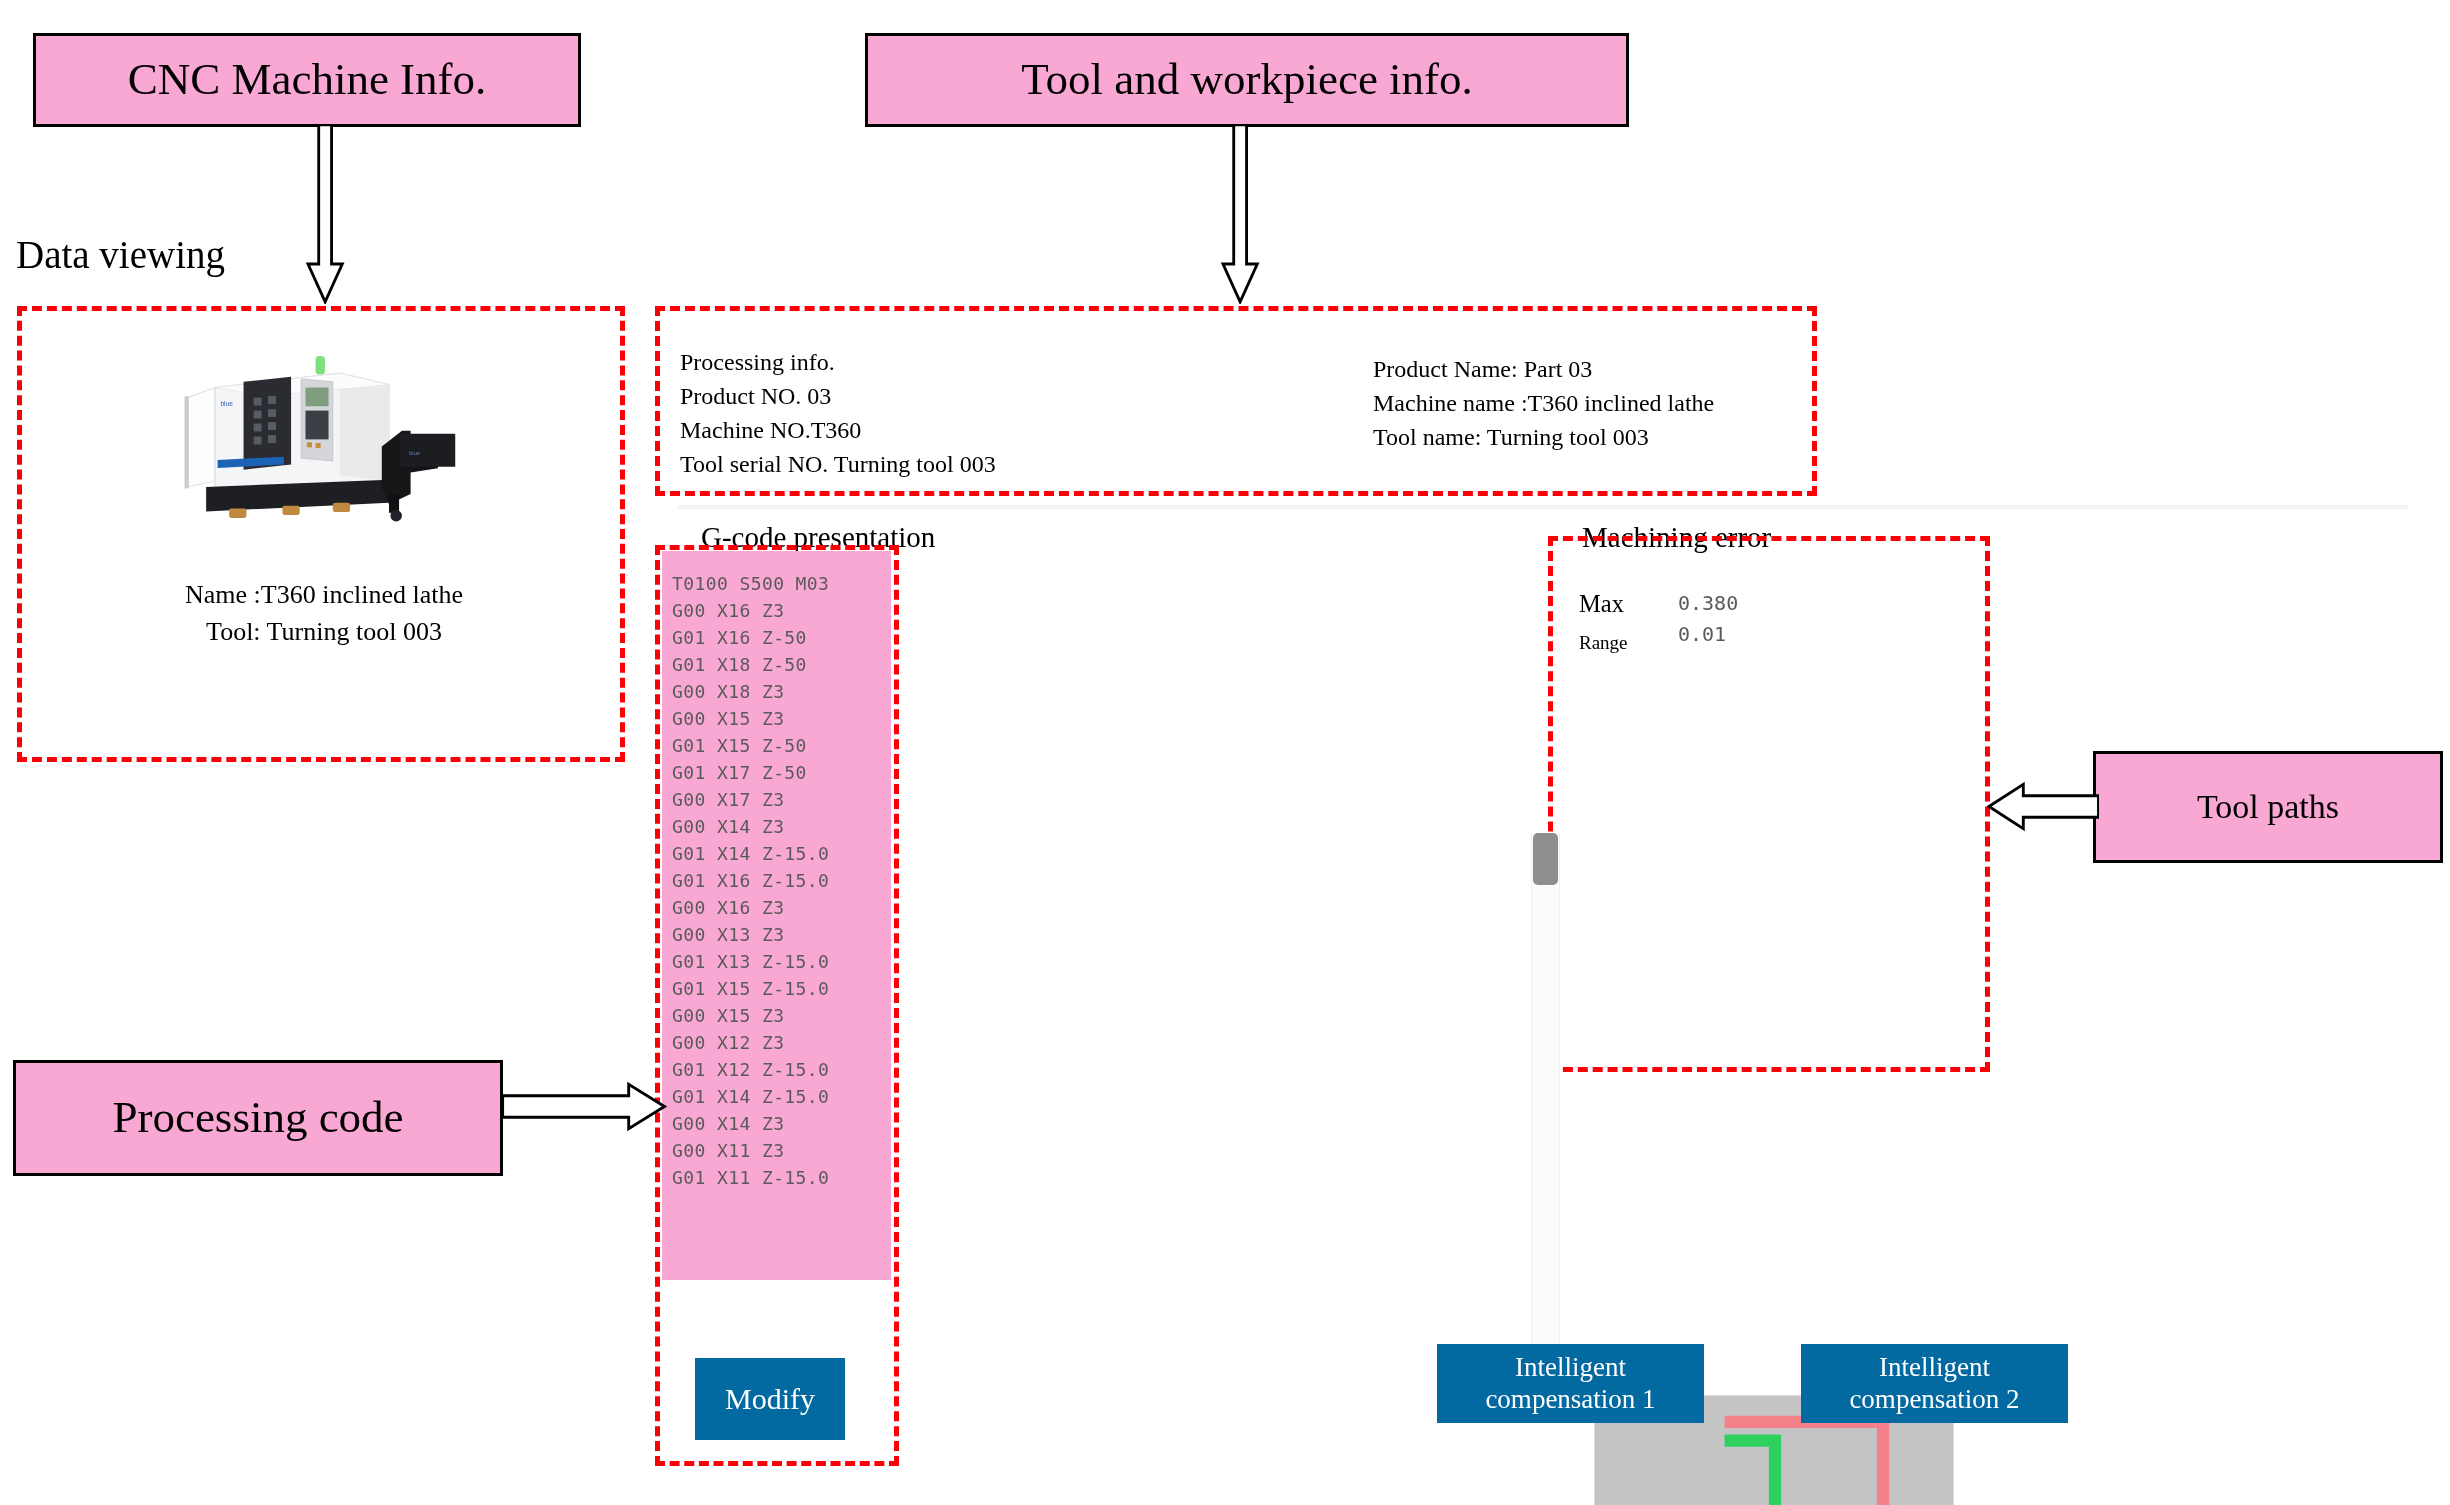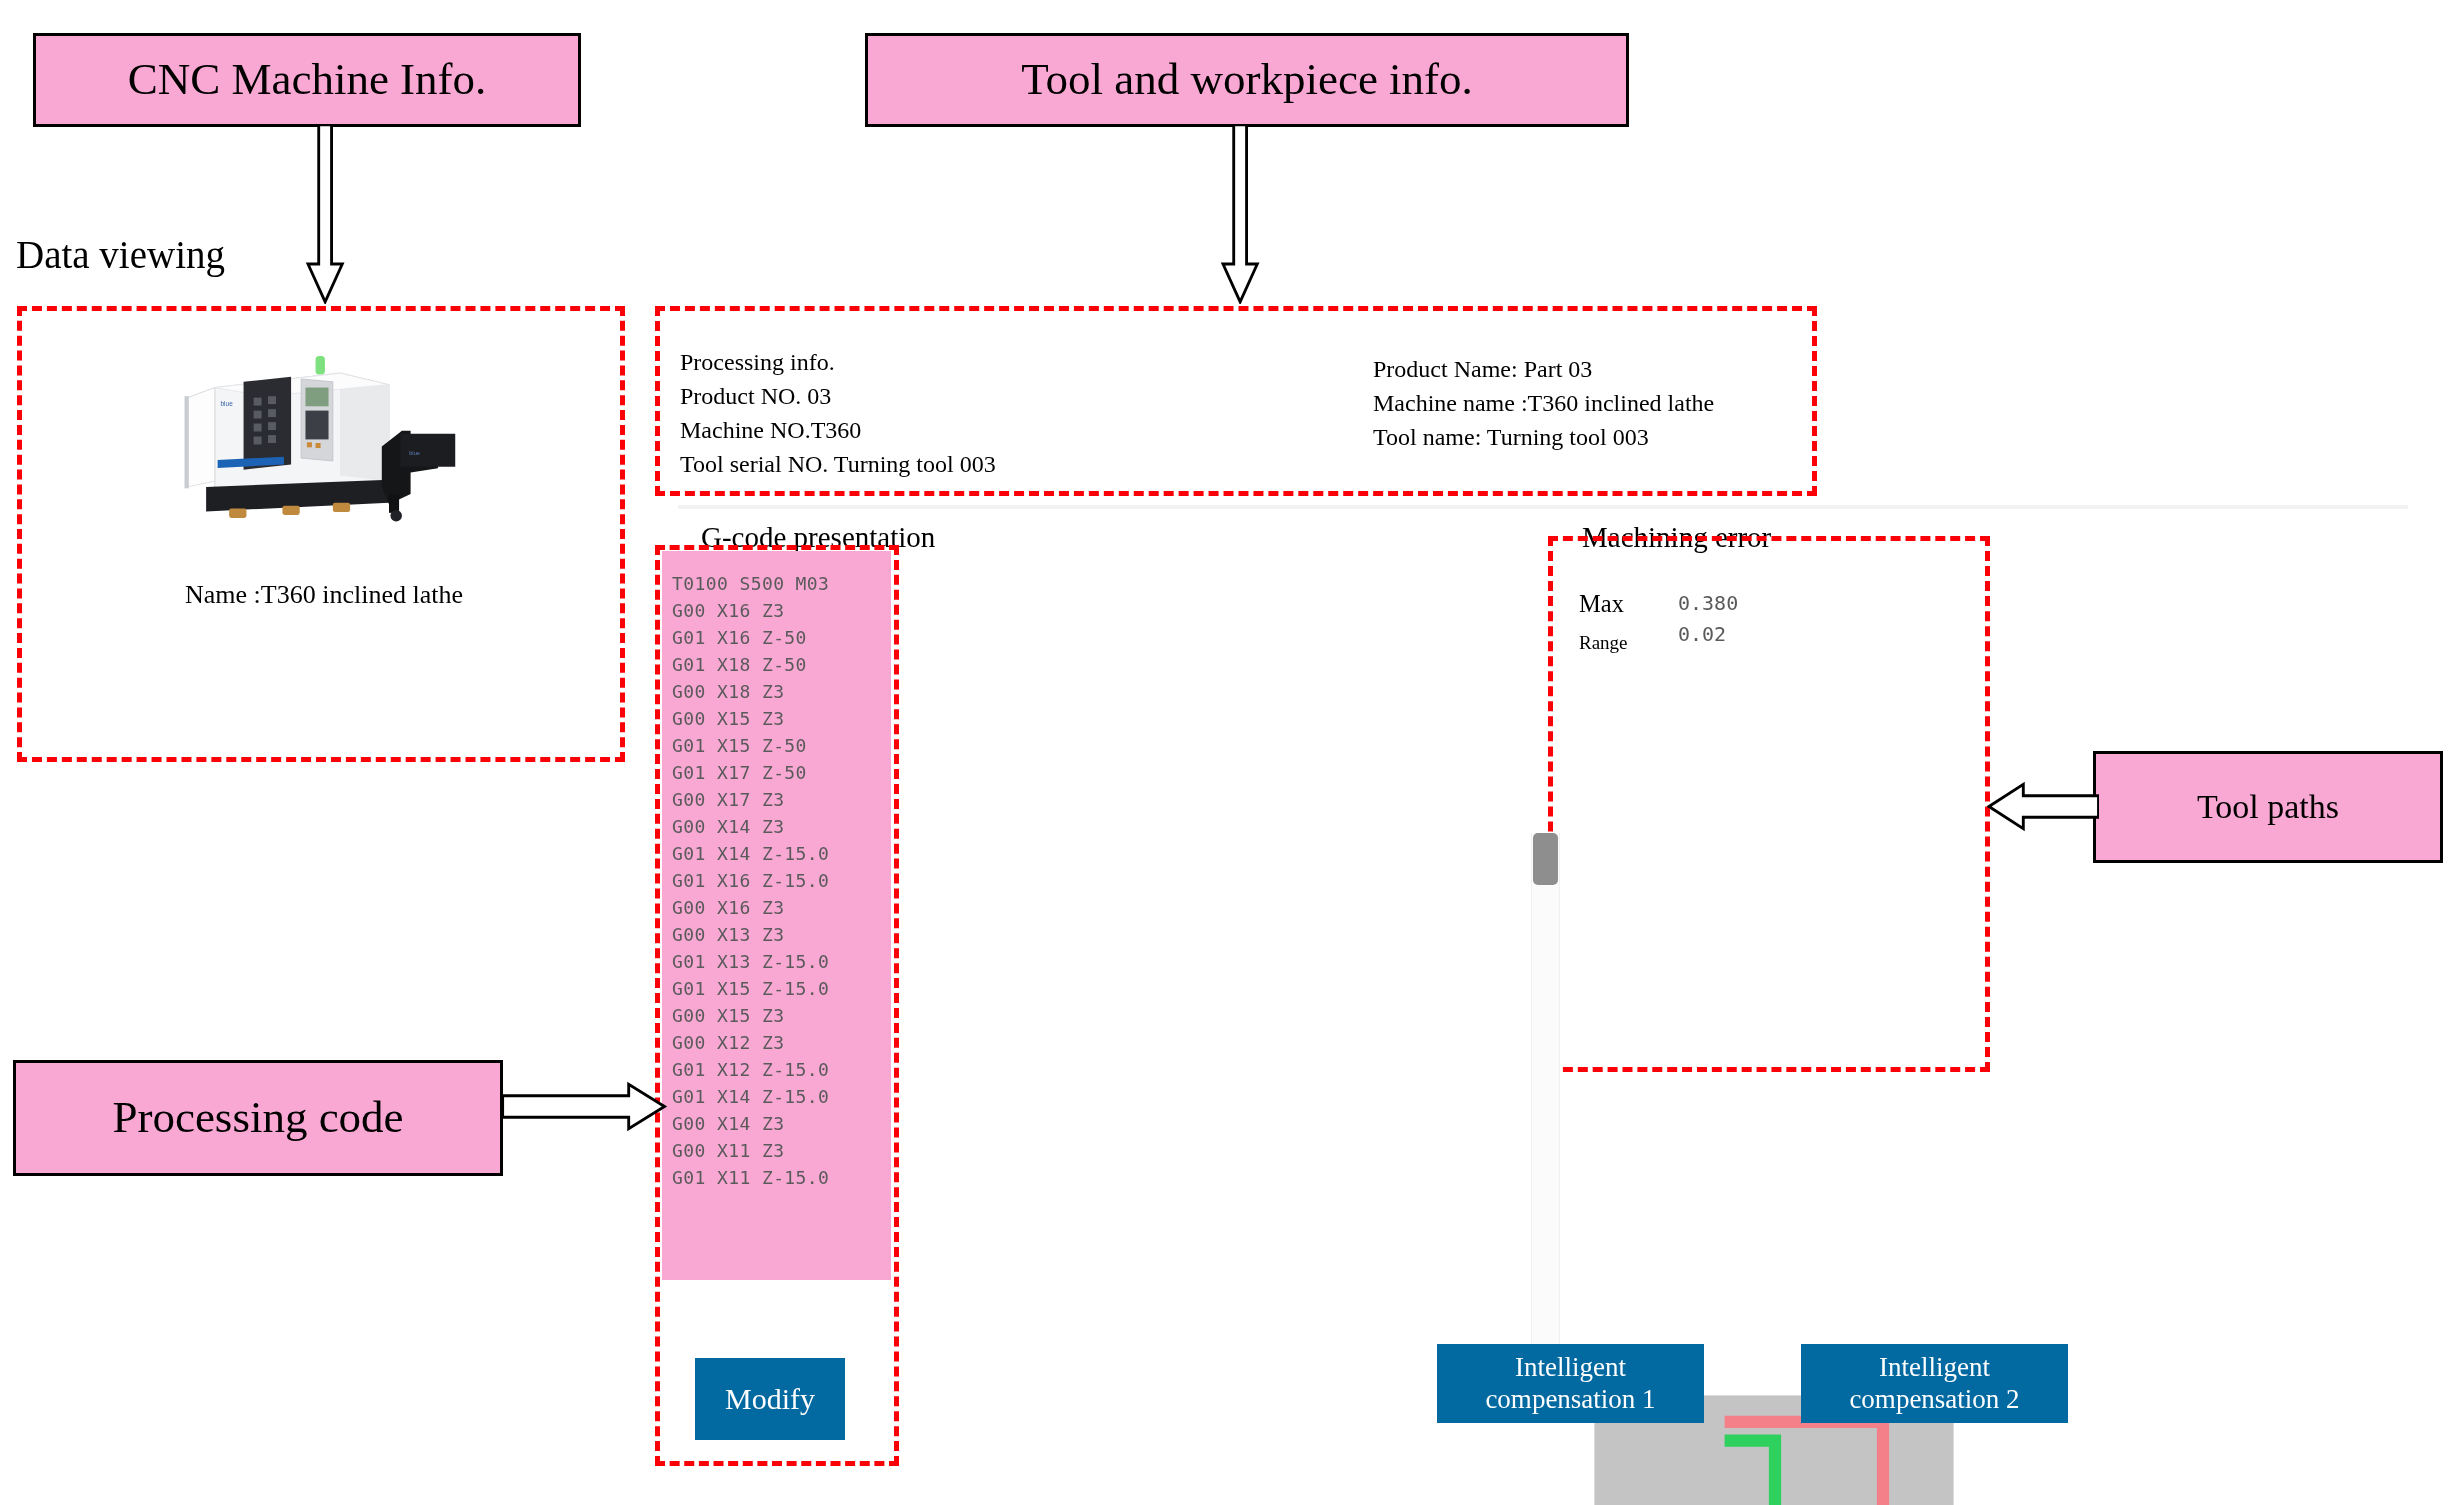--- a/index.html
+++ b/index.html
@@ -181,20 +181,21 @@
     <rect x="300" y="196" width="14" height="26" fill="#101113"></rect>
     <circle cx="310" cy="226" r="8" fill="#202227"></circle>
 
     <text x="66" y="74" font-size="9" fill="#2f5fa8" font-family="sans-serif">blue</text>
     <text x="328" y="142" font-size="8" fill="#5e7fb5" font-family="sans-serif">blue</text>
   </svg>
 </div>
 
 <div class="abs" style="left:43px; top:577px; width:562px; text-align:center;">
   <div class="plain-label" style="font-size:26px; line-height:1.42; display:block;">Name :T360 inclined lathe</div>
+  <div class="plain-label" style="font-size:26px; line-height:1.42; display:block;">Tool: Turning tool 003</div>
 </div>
 
 <div class="dashed-region abs" style="left:655px; top:306px; width:1162px; height:190px;"></div>
 
 <div class="info-block abs" style="left:680px; top:345px;">
   <div>Processing info.</div>
   <div>Product NO. 03</div>
   <div>Machine NO.T360</div>
   <div>Tool serial NO. Turning tool 003</div>
 </div>
@@ -254,21 +255,21 @@
 
 <div class="dashed-region abs" style="left:1548px; top:536px; width:442px; height:536px;"></div>
 
 <div class="abs" style="left:1579px; top:590px; width:259px;">
   <div style="position:relative; height:32px;">
     <span class="plain-label" style="position:absolute; left:0; top:0; font-size:24.5px;">Max</span>
     <span style="position:absolute; left:99px; top:1.4px; font-size:20px; font-family:'DejaVu Sans Mono','Liberation Mono',monospace; color:#5a5a5a;">0.380</span>
   </div>
   <div style="position:relative; height:32px;">
     <span class="plain-label" style="position:absolute; left:0; top:10px; font-size:19px;">Range</span>
-    <span style="position:absolute; left:99px; top:0px; font-size:20px; font-family:'DejaVu Sans Mono','Liberation Mono',monospace; color:#5a5a5a;">0.02</span>
+    <span style="position:absolute; left:99px; top:0px; font-size:20px; font-family:'DejaVu Sans Mono','Liberation Mono',monospace; color:#5a5a5a;">0.01</span>
   </div>
 </div>
 
 <div class="scroll-track abs" style="left:1531px; top:653px; width:29px; height:548px;">
   <div class="scroll-thumb" style="height:52px;"></div>
   <div class="scroll-arrow" style="bottom:11.5px;"></div>
 </div>
 
 <div class="toolpath-canvas abs" style="left:1594px; top:667px; width:360px; height:376px;">
   <svg width="360" height="376" viewBox="0 0 500 522" preserveAspectRatio="none">

